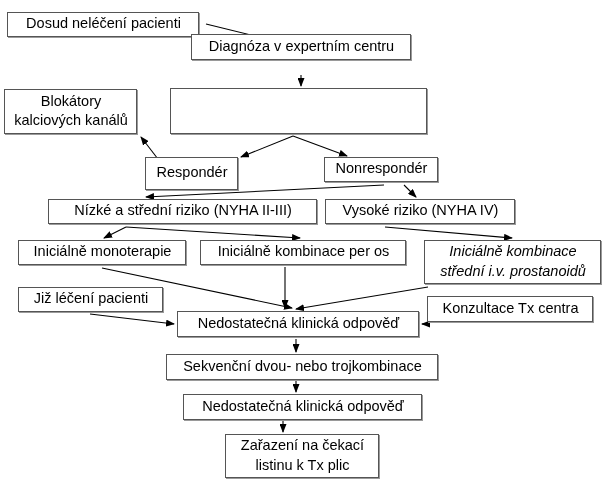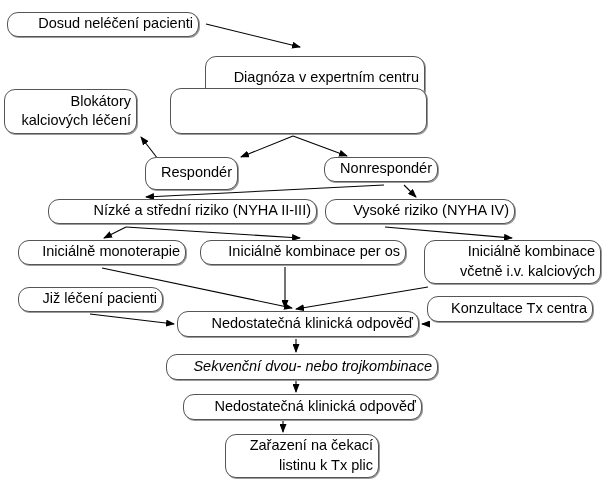--- a/index.html
+++ b/index.html
@@ -31,21 +31,21 @@
     box-shadow: 1px 1px 0 0 #9a9a9a;
     display: flex;
     flex-direction: column;
     justify-content: center;
     padding: 1px 5px 2px 6px;
     color: #000000;
     font-size: 14.5px;
     line-height: 1.33;
     white-space: nowrap;
   }
-  .node.left   { align-items: flex-end; border-radius: 11px; }
+  .node.left   { align-items: center; }
   .node .line2 { font-style: italic; }
 </style>
 </head>
 <body>
 
 <div id="diagram-root">
   <svg id="edge-layer" viewBox="0 0 605 482" width="605" height="482" xmlns="http://www.w3.org/2000/svg">
     <defs>
       <marker id="arrowhead" markerWidth="9" markerHeight="7" refX="8" refY="3.5" orient="auto" markerUnits="userSpaceOnUse">
         <polygon points="0 0, 9 3.5, 0 7" fill="#000000"></polygon>
@@ -69,26 +69,26 @@
         <polyline points="426,324 422,324" fill="none" stroke="#000000" stroke-width="1.1" marker-end="url(#arrowhead)"></polyline>
         <polyline points="296,339 296,352" fill="none" stroke="#000000" stroke-width="1.1" marker-end="url(#arrowhead)"></polyline>
         <polyline points="296,381 296,392" fill="none" stroke="#000000" stroke-width="1.1" marker-end="url(#arrowhead)"></polyline>
         <polyline points="283,421 283,432" fill="none" stroke="#000000" stroke-width="1.1" marker-end="url(#arrowhead)"></polyline>
       </g>
   </svg>
   <div id="nodes-layer">
       <div class="node left" style="left: 7px; top: 12px; width: 192px; height: 25px;">
         <span>Dosud neléčení pacienti</span>
       </div>
-      <div class="node left" style="left: 191px; top: 56px; width: 220px; height: 44px; margin-left: 14px;">
+      <div class="node left" style="left: 191px; top: 34px; width: 220px; height: 26px;">
         <span>Diagnóza v expertním centru</span>
       </div>
       <div class="node left" style="left: 4px; top: 89px; width: 133px; height: 45px;">
         <span>Blokátory</span>
-        <span>kalciových léčení</span>
+        <span>kalciových kanálů</span>
       </div>
       <div class="node left" style="left: 170px; top: 88px; width: 257px; height: 46px;">
       </div>
       <div class="node left" style="left: 145px; top: 157px; width: 93px; height: 33px;">
         <span>Respondér</span>
       </div>
       <div class="node left" style="left: 324px; top: 157px; width: 114px; height: 25px;">
         <span>Nonrespondér</span>
       </div>
       <div class="node left" style="left: 48px; top: 199px; width: 269px; height: 25px;">
@@ -96,34 +96,34 @@
       </div>
       <div class="node left" style="left: 325px; top: 199px; width: 190px; height: 25px;">
         <span>Vysoké riziko (NYHA IV)</span>
       </div>
       <div class="node left" style="left: 18px; top: 240px; width: 168px; height: 25px;">
         <span>Iniciálně monoterapie</span>
       </div>
       <div class="node left" style="left: 200px; top: 240px; width: 206px; height: 25px;">
         <span>Iniciálně kombinace per os</span>
       </div>
-      <div class="node left" style="left: 424px; top: 240px; width: 177px; height: 44px;">
+      <div class="node left" style="left: 424px; top: 240px; width: 177px; height: 44px; font-style: italic;">
         <span>Iniciálně kombinace</span>
-        <span>včetně i.v. kalciových</span>
+        <span>střední i.v. prostanoidů</span>
       </div>
       <div class="node left" style="left: 18px; top: 287px; width: 145px; height: 25px;">
         <span>Již léčení pacienti</span>
       </div>
       <div class="node left" style="left: 427px; top: 296px; width: 166px; height: 26px;">
         <span>Konzultace Tx centra</span>
       </div>
       <div class="node left" style="left: 177px; top: 311px; width: 242px; height: 26px;">
         <span>Nedostatečná klinická odpověď</span>
       </div>
-      <div class="node left" style="left: 166px; top: 354px; width: 272px; height: 26px; font-style: italic;">
+      <div class="node left" style="left: 166px; top: 354px; width: 272px; height: 26px;">
         <span>Sekvenční dvou- nebo trojkombinace</span>
       </div>
       <div class="node left" style="left: 183px; top: 394px; width: 239px; height: 26px;">
         <span>Nedostatečná klinická odpověď</span>
       </div>
       <div class="node left" style="left: 225px; top: 434px; width: 154px; height: 44px;">
         <span>Zařazení na čekací</span>
         <span>listinu k Tx plic</span>
       </div>
     </div>

